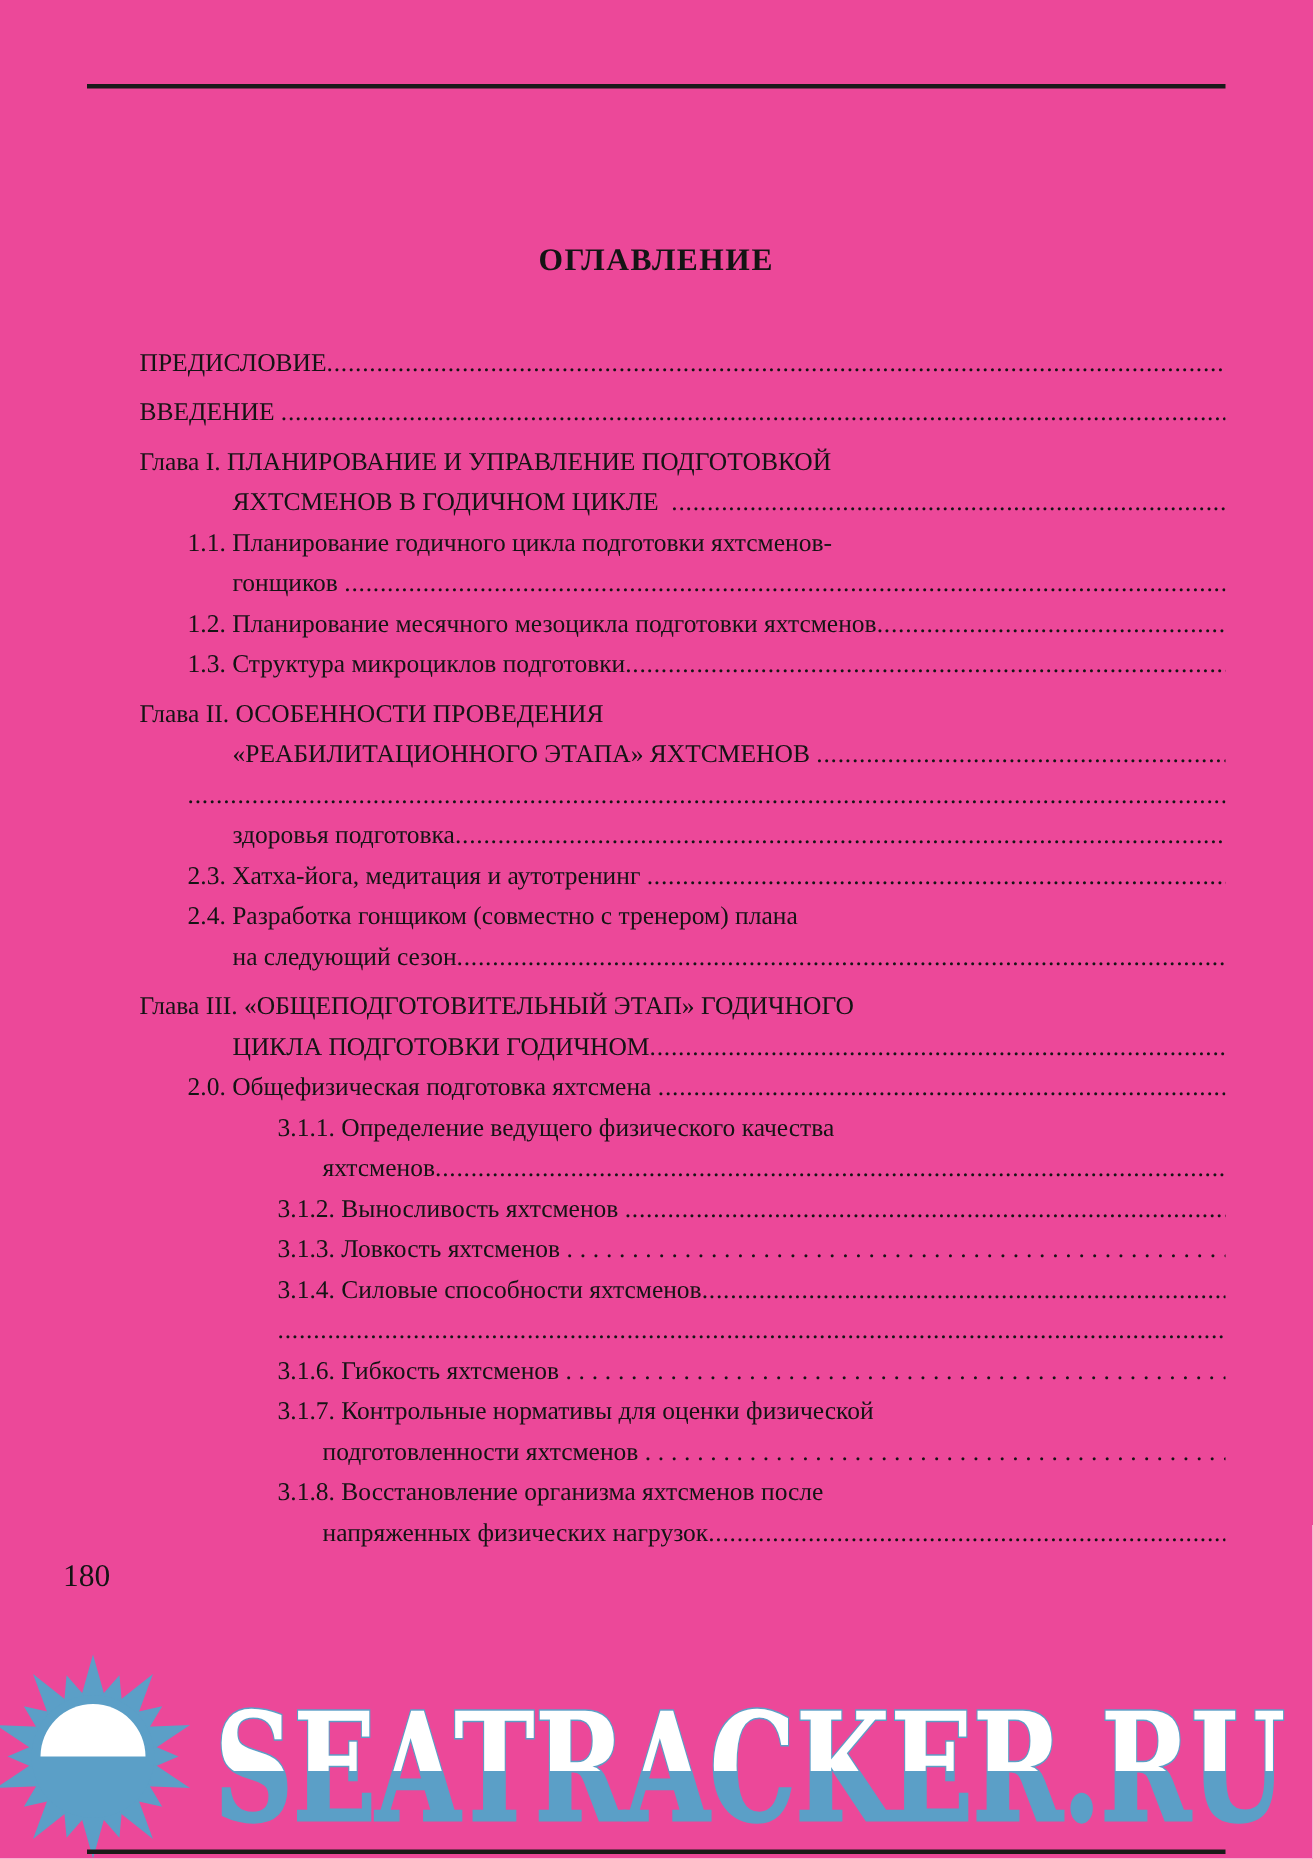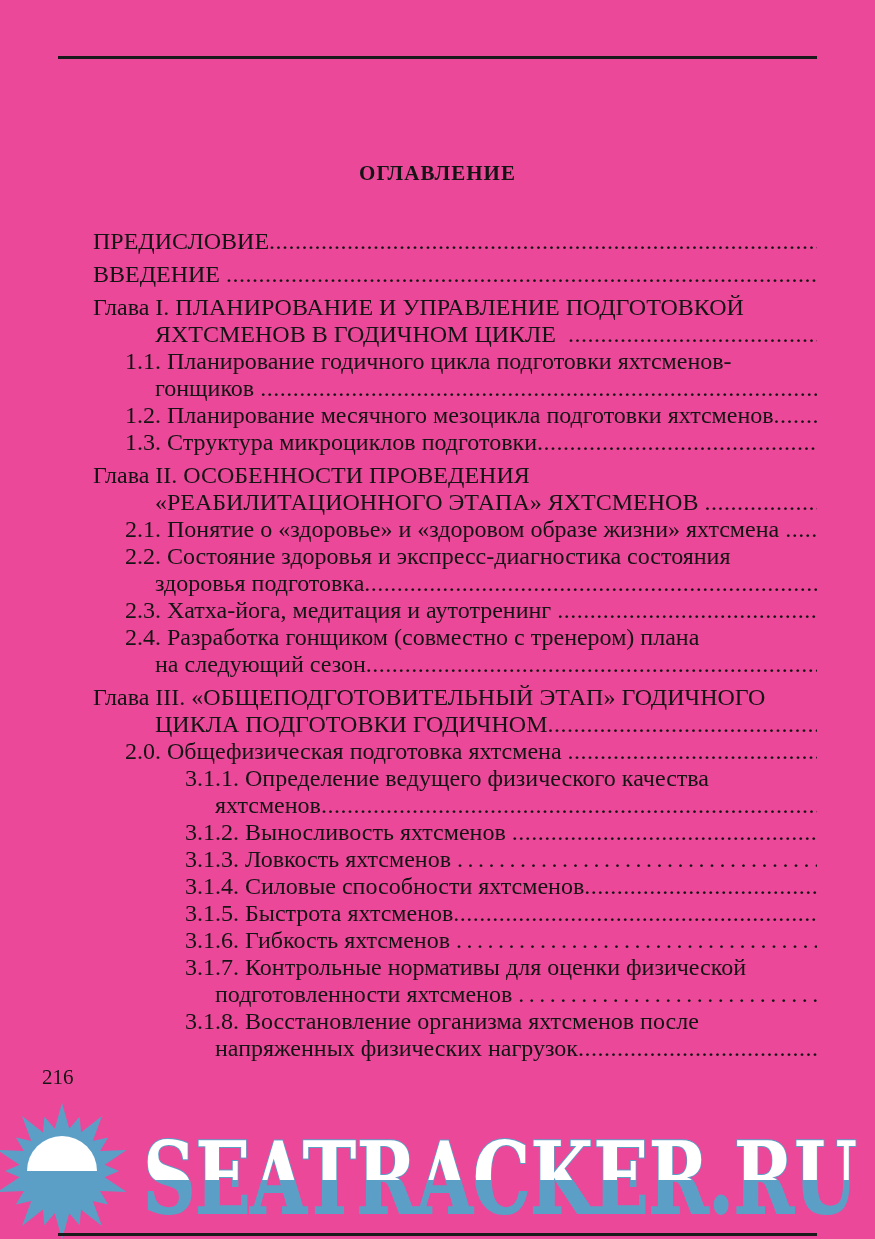--- a/index.html
+++ b/index.html
@@ -20,21 +20,21 @@
     margin:0;
     text-align:center;
     font-size:21px;
     font-weight:bold;
     letter-spacing:1px;
   }
 
   .toc { margin:42px 58px 0 58px; }
   .entry { margin:0; }
   .entry.sp { margin-top:6px; }
-  .line { display:flex; align-items:baseline; line-height:27px; font-size:24px; }
+  .line { display:flex; align-items:baseline; line-height:27px; font-size:17px; }
   .line .t { white-space:pre; flex:0 0 auto; }
   .line .dots { flex:1 1 auto; overflow:hidden; white-space:nowrap; letter-spacing:0.5px; }
   .line .dots.sparse { letter-spacing:4.5px; }
 
   
   .l1 { padding-left:35px; }
   .l2 { padding-left:67px; }
   .w2 { padding-left:97px;align-items:center; }
   .l3 { padding-left:127px; }
   .w3 { padding-left:157px;text-align:right; }
@@ -111,29 +111,25 @@
           <span class="t">Глава II. ОСОБЕННОСТИ ПРОВЕДЕНИЯ</span>
         </div>
       <div class="line w2">
           <span class="t">«РЕАБИЛИТАЦИОННОГО ЭТАПА» ЯХТСМЕНОВ </span>
           <span class="dots">..........................................................................................................................................................................................</span>
         </div>
     </div>
 
     <div class="entry">
       <div class="line l2">
-          <span class="t">2.1. Понятие о «здоровье» и «здоровом образе жизни» яхтсмена </span>
-          <span class="dots">..........................................................................................................................................................................................</span>
-        </div>
-    </div>
-
-    <div class="entry">
-      <div class="line l2">
-          <span class="t">2.2. Состояние здоровья и экспресс-диагностика состояния</span>
-        </div>
+          <span class="dots">..........................................................................................................................................................................................</span>
+        </div>
+    </div>
+
+    <div class="entry">
       <div class="line w2">
           <span class="t">здоровья подготовка</span>
           <span class="dots">..........................................................................................................................................................................................</span>
         </div>
     </div>
 
     <div class="entry">
       <div class="line l2">
           <span class="t">2.3. Хатха-йога, медитация и аутотренинг </span>
           <span class="dots">..........................................................................................................................................................................................</span>
@@ -193,21 +189,20 @@
 
     <div class="entry">
       <div class="line l3">
           <span class="t">3.1.4. Силовые способности яхтсменов</span>
           <span class="dots">..........................................................................................................................................................................................</span>
         </div>
     </div>
 
     <div class="entry">
       <div class="line l3">
-          <span class="t">3.1.5. Быстрота яхтсменов</span>
           <span class="dots">..........................................................................................................................................................................................</span>
         </div>
     </div>
 
     <div class="entry">
       <div class="line l3">
           <span class="t">3.1.6. Гибкость яхтсменов </span>
           <span class="dots sparse">..........................................................................................................................................................................................</span>
         </div>
     </div>
@@ -227,21 +222,21 @@
           <span class="t">3.1.8. Восстановление организма яхтсменов после</span>
         </div>
       <div class="line w3">
           <span class="t">напряженных физических нагрузок</span>
           <span class="dots">..........................................................................................................................................................................................</span>
         </div>
     </div>
 
   </div>
 
-  <div class="pageno">216</div>
+  <div class="pageno">180</div>
 
   <svg class="watermark" width="875" height="159" viewBox="0 0 875 159">
     <defs>
       <linearGradient id="halffill" x1="0" y1="0" x2="0" y2="1">
         <stop offset="0" stop-color="#ffffff"></stop>
         <stop offset="0.52" stop-color="#ffffff"></stop>
         <stop offset="0.52" stop-color="#5b9fc7"></stop>
         <stop offset="1" stop-color="#5b9fc7"></stop>
       </linearGradient>
       <polygon id="rayL" points="0,-68 9,-36 -9,-36"></polygon>

